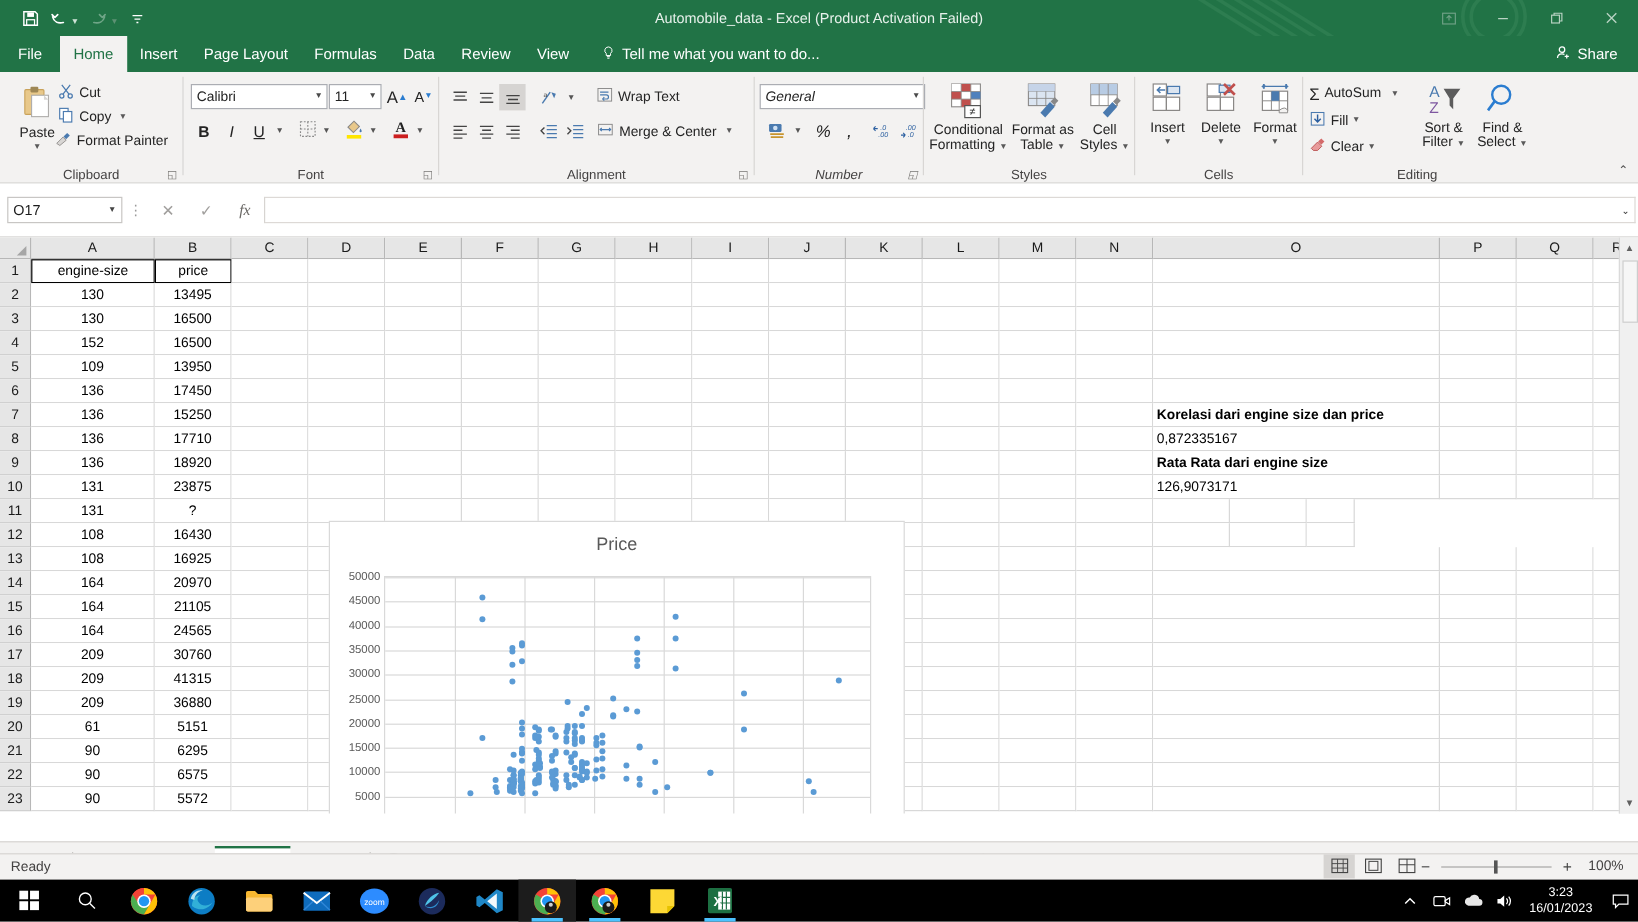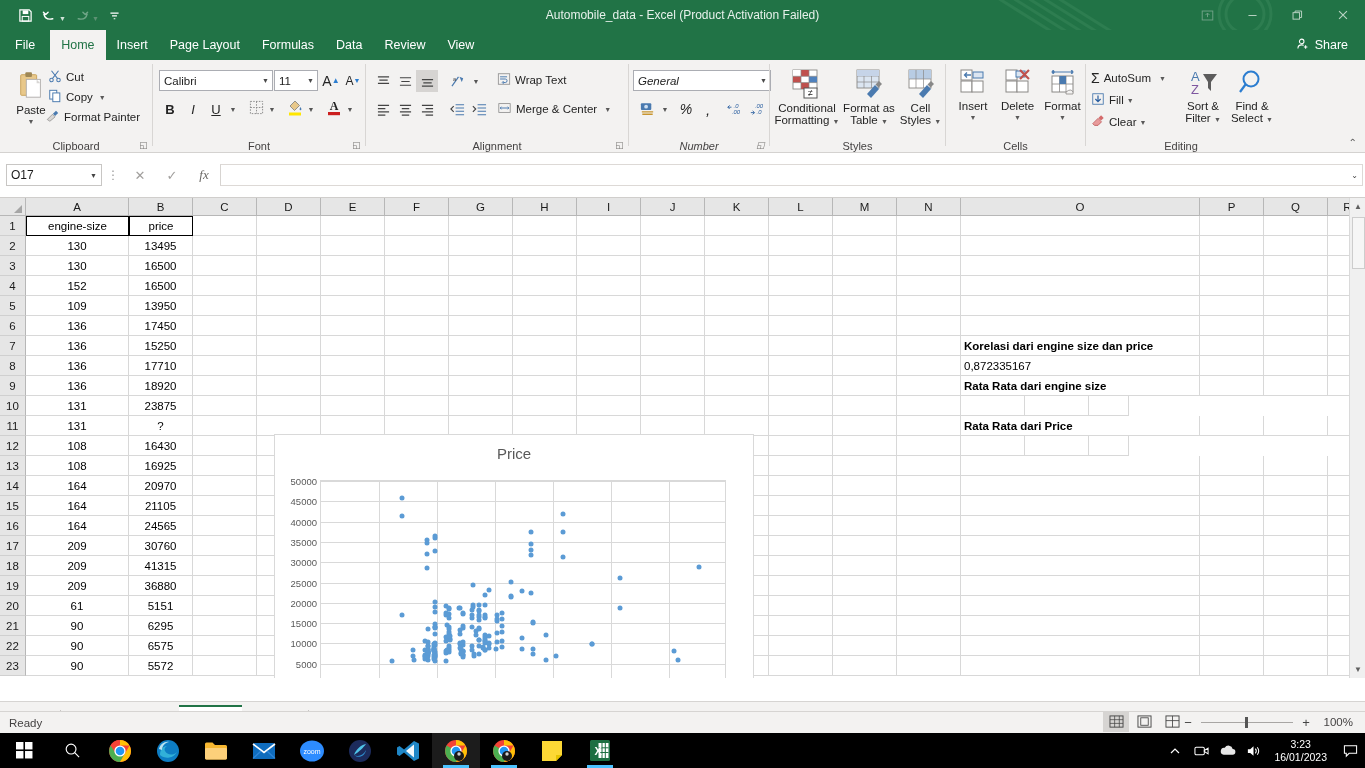--- a/index.html
+++ b/index.html
@@ -434,20 +434,29 @@
 
 <div class="tabsrow">
   <div class="rtab filetab">File</div>
   <div class="rtab active">Home</div>
   <div class="rtab">Insert</div>
   <div class="rtab">Page Layout</div>
   <div class="rtab">Formulas</div>
   <div class="rtab">Data</div>
   <div class="rtab">Review</div>
   <div class="rtab">View</div>
+  <div class="tellme">
+    <span>
+      <svg width="12" height="14" viewBox="0 0 16 16">
+          <path d="M8 1.5a4 4 0 0 0-2.4 7.2V11h4.8V8.7A4 4 0 0 0 8 1.5z" fill="none" stroke="#fff" stroke-width="1.1"></path>
+          <path d="M6.3 12.3h3.4M6.8 14h2.4" stroke="#fff" stroke-width="1.1"></path>
+        </svg>
+    </span>
+    <span>Tell me what you want to do...</span>
+  </div>
   <div class="sharebtn">
     <span>
       <svg width="14" height="14" viewBox="0 0 16 16">
           <circle cx="6.5" cy="5" r="2.6" fill="none" stroke="#fff" stroke-width="1.2"></circle>
           <path d="M2.2 13c0-2.4 1.9-4 4.3-4 .9 0 1.7.2 2.3.6" fill="none" stroke="#fff" stroke-width="1.2"></path>
           <path d="M11 9.5v4M9 11.5h4" stroke="#fff" stroke-width="1.2"></path>
         </svg>
     </span>
     <span>Share</span>
   </div>
@@ -1086,40 +1095,40 @@
         <div class="cell" style="width: 64px;"></div>
         <div class="cell" style="width: 64px;"></div>
         <div class="cell" style="width: 64px;"></div>
         <div class="cell" style="width: 64px;"></div>
         <div class="cell" style="width: 64px;"></div>
         <div class="cell" style="width: 64px;"></div>
         <div class="cell" style="width: 64px;"></div>
         <div class="cell" style="width: 64px;"></div>
         <div class="cell" style="width: 64px;"></div>
         <div class="cell" style="width: 64px;"></div>
+        <div class="cell left" style="width: 239px;">126,9073171</div>
         <div class="cell" style="width: 64px;"></div>
         <div class="cell" style="width: 64px;"></div>
         <div class="cell" style="width: 40px;"></div>
       </div>
       <div class="crow">
         <div class="cell num" style="width: 103px;">131</div>
         <div class="cell num" style="width: 64px;">?</div>
         <div class="cell" style="width: 64px;"></div>
         <div class="cell" style="width: 64px;"></div>
         <div class="cell" style="width: 64px;"></div>
         <div class="cell" style="width: 64px;"></div>
         <div class="cell" style="width: 64px;"></div>
         <div class="cell" style="width: 64px;"></div>
         <div class="cell" style="width: 64px;"></div>
         <div class="cell" style="width: 64px;"></div>
         <div class="cell" style="width: 64px;"></div>
         <div class="cell" style="width: 64px;"></div>
         <div class="cell" style="width: 64px;"></div>
         <div class="cell" style="width: 64px;"></div>
-        <div class="cell left bold" style="width: 239px;">Rata Rata dari Price</div>
         <div class="cell" style="width: 64px;"></div>
         <div class="cell" style="width: 64px;"></div>
         <div class="cell" style="width: 40px;"></div>
       </div>
       <div class="crow">
         <div class="cell num" style="width: 103px;">108</div>
         <div class="cell num" style="width: 64px;">16430</div>
         <div class="cell" style="width: 64px;"></div>
         <div class="cell" style="width: 64px;"></div>
         <div class="cell" style="width: 64px;"></div>

